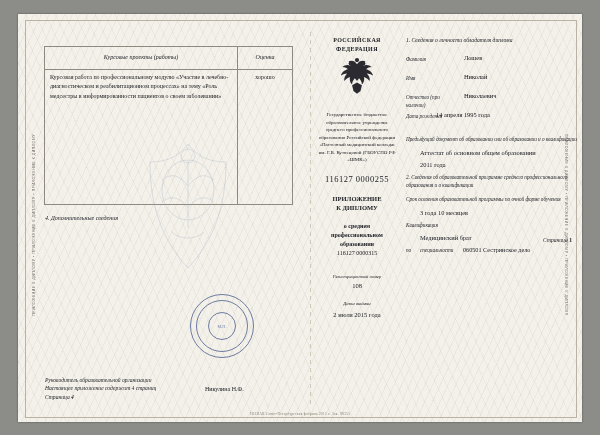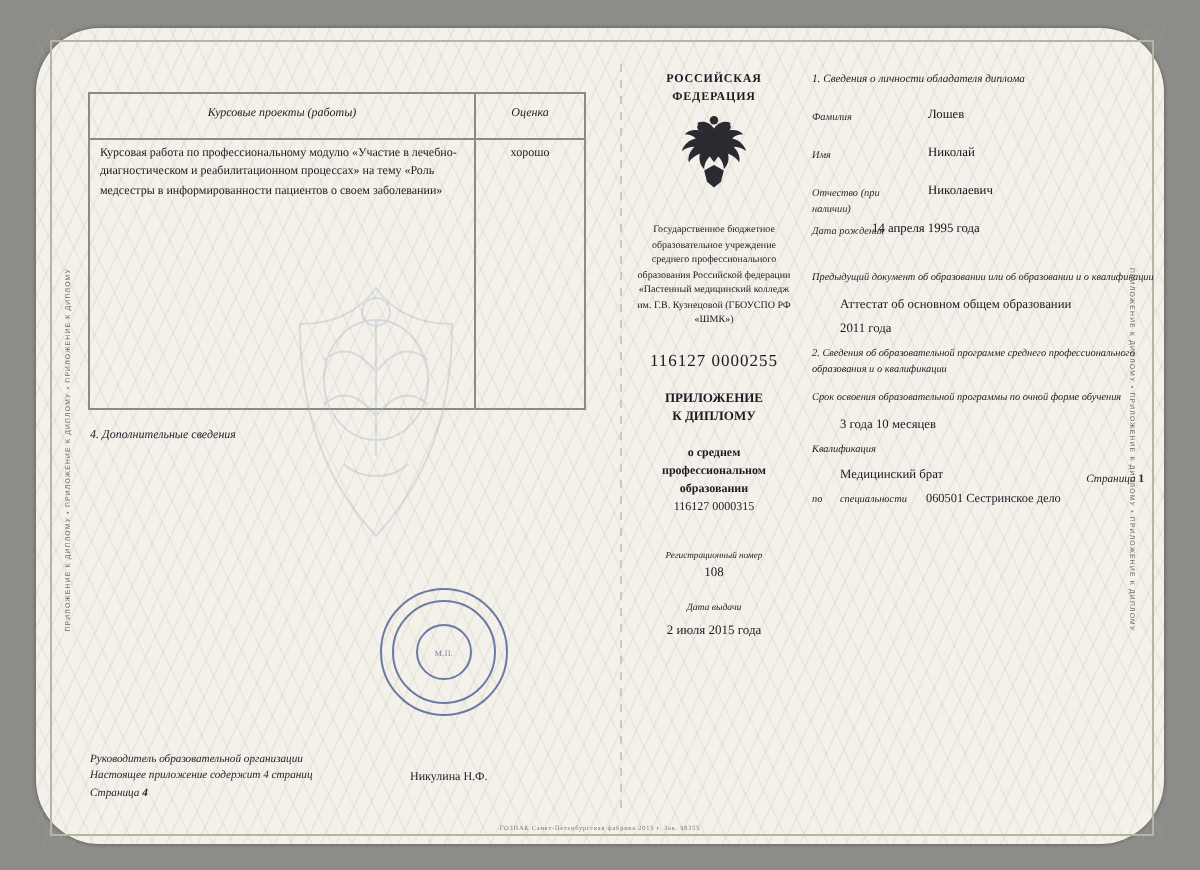--- a/index.html
+++ b/index.html
@@ -20,21 +20,20 @@
     left: 0; top: 0;
     width: 600px; height: 435px;
     background: #8c8c88;
   }
   .sheet {
     position: absolute;
     left: 18px; top: 14px;
     width: 564px; height: 408px;
     background: #f3f1ea;
     box-shadow: 0 0 2px rgba(0,0,0,.4);
-    border-radius: 32px;
   }
   .sheet-inner-border {
     position: absolute;
     left: 7px; top: 6px;
     width: 550px; height: 396px;
     border: 1px solid #b9b3a5;
   }
 
   
   .vstrip {

